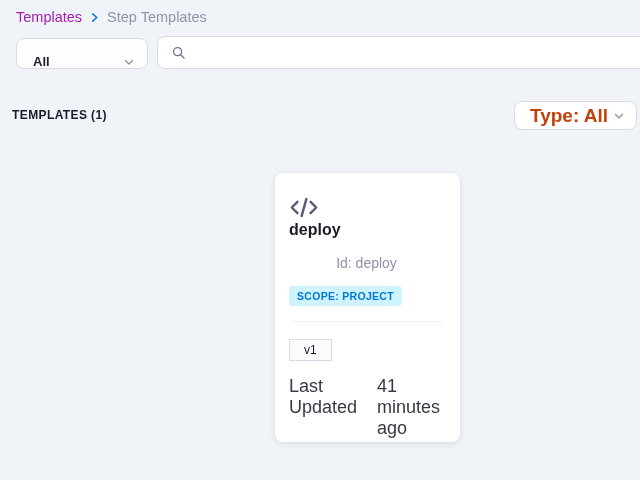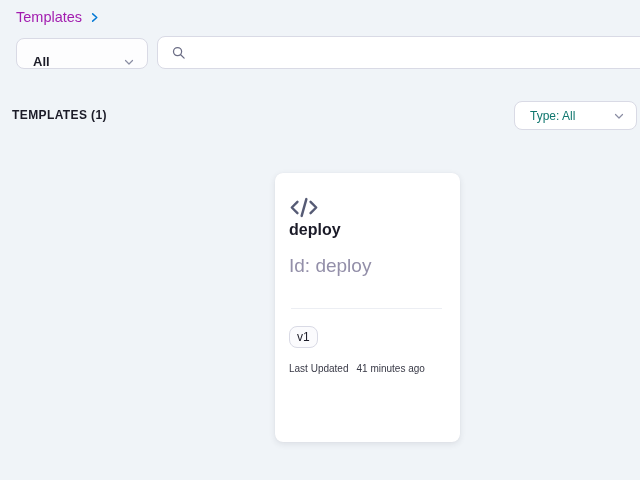--- a/index.html
+++ b/index.html
@@ -48,63 +48,64 @@
   .section-title {
     position: absolute; left: 12px; top: 108px;
     font-size: 12px; font-weight: bold; letter-spacing: 0.4px; color: #1b1b28;
   }
   .type-dropdown {
     position: absolute; left: 514px; top: 101px; width: 123px; height: 29px;
     background: #ffffff; border: 1px solid #d9dae5; border-radius: 8px;
     display: flex; align-items: center; justify-content: space-between;
     padding: 0 11px 0 15px; cursor: pointer;
   }
-  .type-dropdown .dd-label { font-size: 12px; font-weight: 400; color: #0f766e; }
+  .type-dropdown .dd-label { font-size: 19px; font-weight: 700; color: #c2410c; }
 
   
   .card {
     position: absolute; left: 275px; top: 173px; width: 185px; height: 269px;
     background: #ffffff; border-radius: 8px;
     box-shadow: 0 2px 6px rgba(40,41,61,0.10), 0 0 1px rgba(40,41,61,0.08);
     padding: 21px 16px 0 14px;
     cursor: pointer;
   }
   .card .code-icon { color: #565b75; margin-bottom: 17px; }
   .card-title { font-size: 16px; font-weight: bold; color: #1b1b28; margin-bottom: 16px; }
-  .card-id { font-size: 19px; color: #938fa9; margin-bottom: 31px; }
+  .card-id { font-size: 14px; color: #938fa9; margin-bottom: 15px; text-align: center; }
   .scope-badge {
     display: inline-block; background: #cdf4fe; color: #0278d5;
     font-size: 10.5px; font-weight: bold; letter-spacing: 0.3px;
     padding: 4px 8px; border-radius: 4px; margin-bottom: 15px;
   }
   .card-divider { border: none; border-top: 1px solid #eceef3; margin: 0 2px 17px 2px; }
   .version-chip {
     display: inline-block; background: #fbfbfd; border: 1px solid #d9dae5;
-    border-radius: 8px; font-size: 12px; color: #1c1c28;
-    padding: 3px 7px; margin-bottom: 15px;
+    border-radius: 0; font-size: 12px; color: #1c1c28;
+    padding: 3px 14px; margin-bottom: 15px;
   }
-  .last-updated { font-size: 10px; color: #383946; display: flex; gap: 8px; }
+  .last-updated { font-size: 18px; color: #383946; display: flex; gap: 20px; }
   .step-badge {
     position: absolute; bottom: 0; left: 50%; transform: translateX(-50%);
     width: 94px; height: 21px; line-height: 22px; text-align: center;
     background: #e8dcf9; color: #6938c0;
     font-size: 11px; font-weight: bold; letter-spacing: 0.3em; text-indent: 0.3em;
     clip-path: polygon(9px 0, calc(100% - 9px) 0, 100% 100%, 0 100%);
   }
 </style>
 </head>
 <body>
 
 <div class="breadcrumb">
   <span class="crumb-link">Templates</span>
   <span class="crumb-sep">
     <svg class="icon-svg" width="11" height="11" viewBox="0 0 24 24" fill="none" stroke="#0278d5" stroke-width="3.2" stroke-linecap="round" stroke-linejoin="round">
         <polyline points="8 4 17 12 8 20"></polyline>
       </svg>
   </span>
+  <span class="crumb-current">Step Templates</span>
 </div>
 
 <div class="filter-dropdown">
   <span class="dd-label">All</span>
   <span>
     <svg class="icon-svg" width="12" height="12" viewBox="0 0 24 24" fill="none" stroke="#8a8da3" stroke-width="2.4" stroke-linecap="round" stroke-linejoin="round">
         <polyline points="5 9 12 16 19 9"></polyline>
       </svg>
   </span>
 </div>
@@ -132,20 +133,21 @@
 <div class="card">
   <span class="code-icon">
     <svg class="icon-svg" width="30" height="27" viewBox="0 0 32 28" fill="none" stroke="#565b75" stroke-width="2.6" stroke-linecap="round" stroke-linejoin="round">
       <polyline points="9 8 3 14 9 20"></polyline>
       <polyline points="23 8 29 14 23 20"></polyline>
       <line x1="18.5" y1="5" x2="13.5" y2="23"></line>
     </svg>
   </span>
   <div class="card-title">deploy</div>
   <div class="card-id">Id: deploy</div>
+  <span class="scope-badge">SCOPE: PROJECT</span>
   <hr class="card-divider">
   <div>
     <span class="version-chip">v1</span>
   </div>
   <div class="last-updated">
     <span>Last Updated</span>
     <span>41 minutes ago</span>
   </div>
 </div>
 

